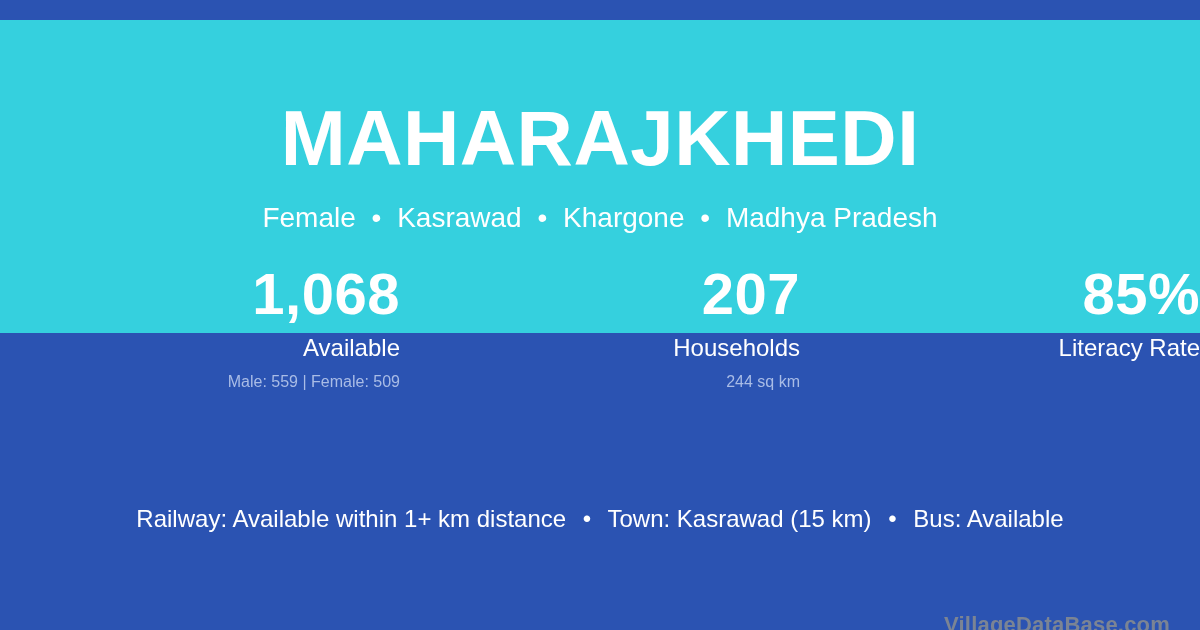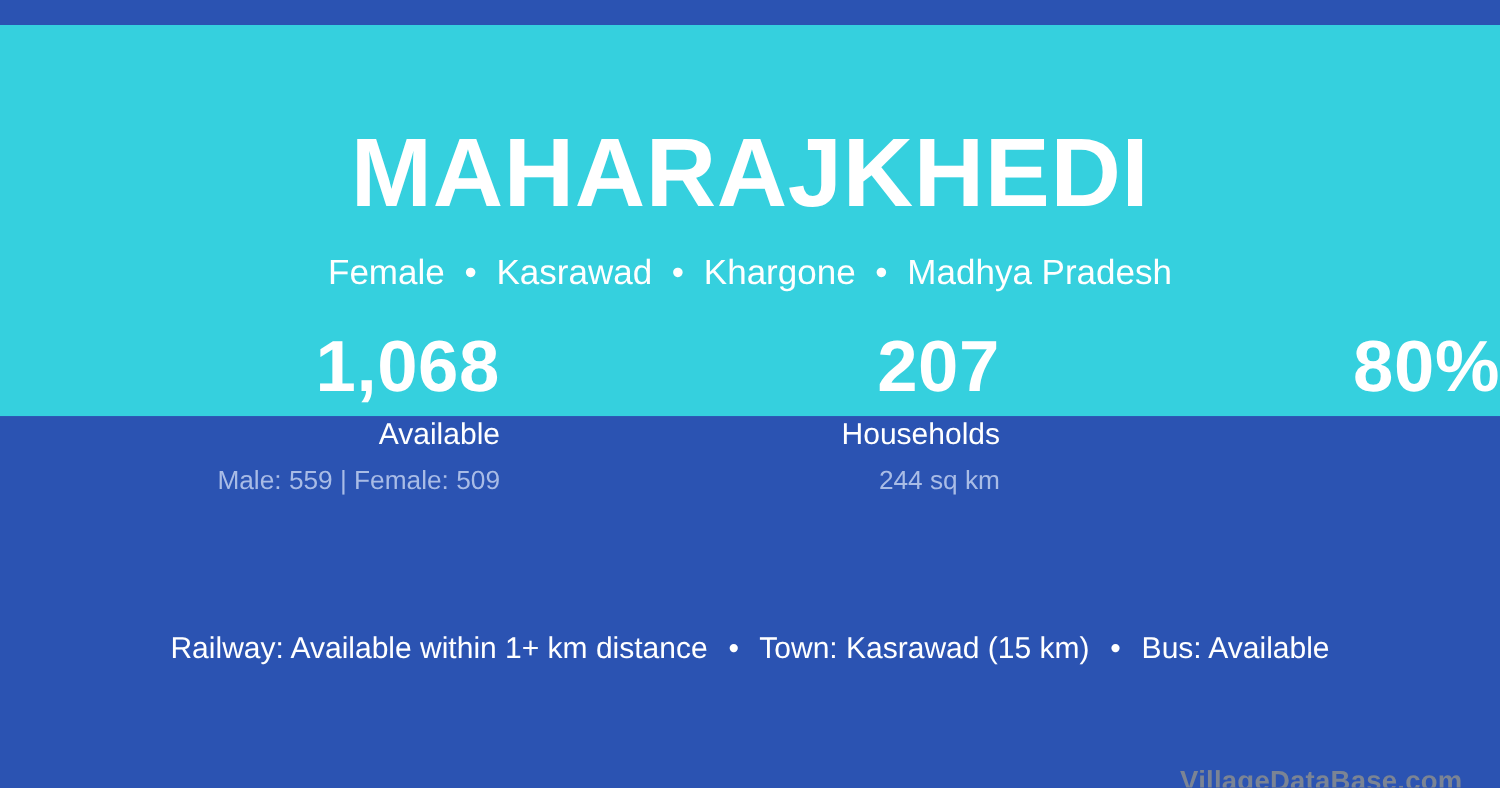--- a/index.html
+++ b/index.html
@@ -106,21 +106,21 @@
   .stat-label {
     margin-top: 11px;
     font-size: 24px;
     font-weight: 400;
     color: #ffffff;
     line-height: 1;
   }
 
   .stat-sub {
     margin-top: 14px;
-    font-size: 21px;
+    font-size: 16px;
     font-weight: 400;
     color: #a9bce6;
     line-height: 1;
     padding-left: 29px;
   }
 
   
   .amenities {
     position: absolute;
     left: 0;
@@ -184,21 +184,22 @@
       <div class="stat-sub">Male: 559 | Female: 509</div>
     </div>
 
     <div class="stat">
       <div class="stat-value">207</div>
       <div class="stat-label">Households</div>
       <div class="stat-sub">244 sq km</div>
     </div>
 
     <div class="stat">
-      <div class="stat-value">80%</div>
+      <div class="stat-value">85%</div>
+      <div class="stat-label">Literacy Rate</div>
     </div>
 
   </div>
 
   <div class="amenities">
     <span>Railway: Available within 1+ km distance</span>
     <span class="sep">•</span>
     <span>Town: Kasrawad (15 km)</span>
     <span class="sep">•</span>
     <span>Bus: Available</span>

